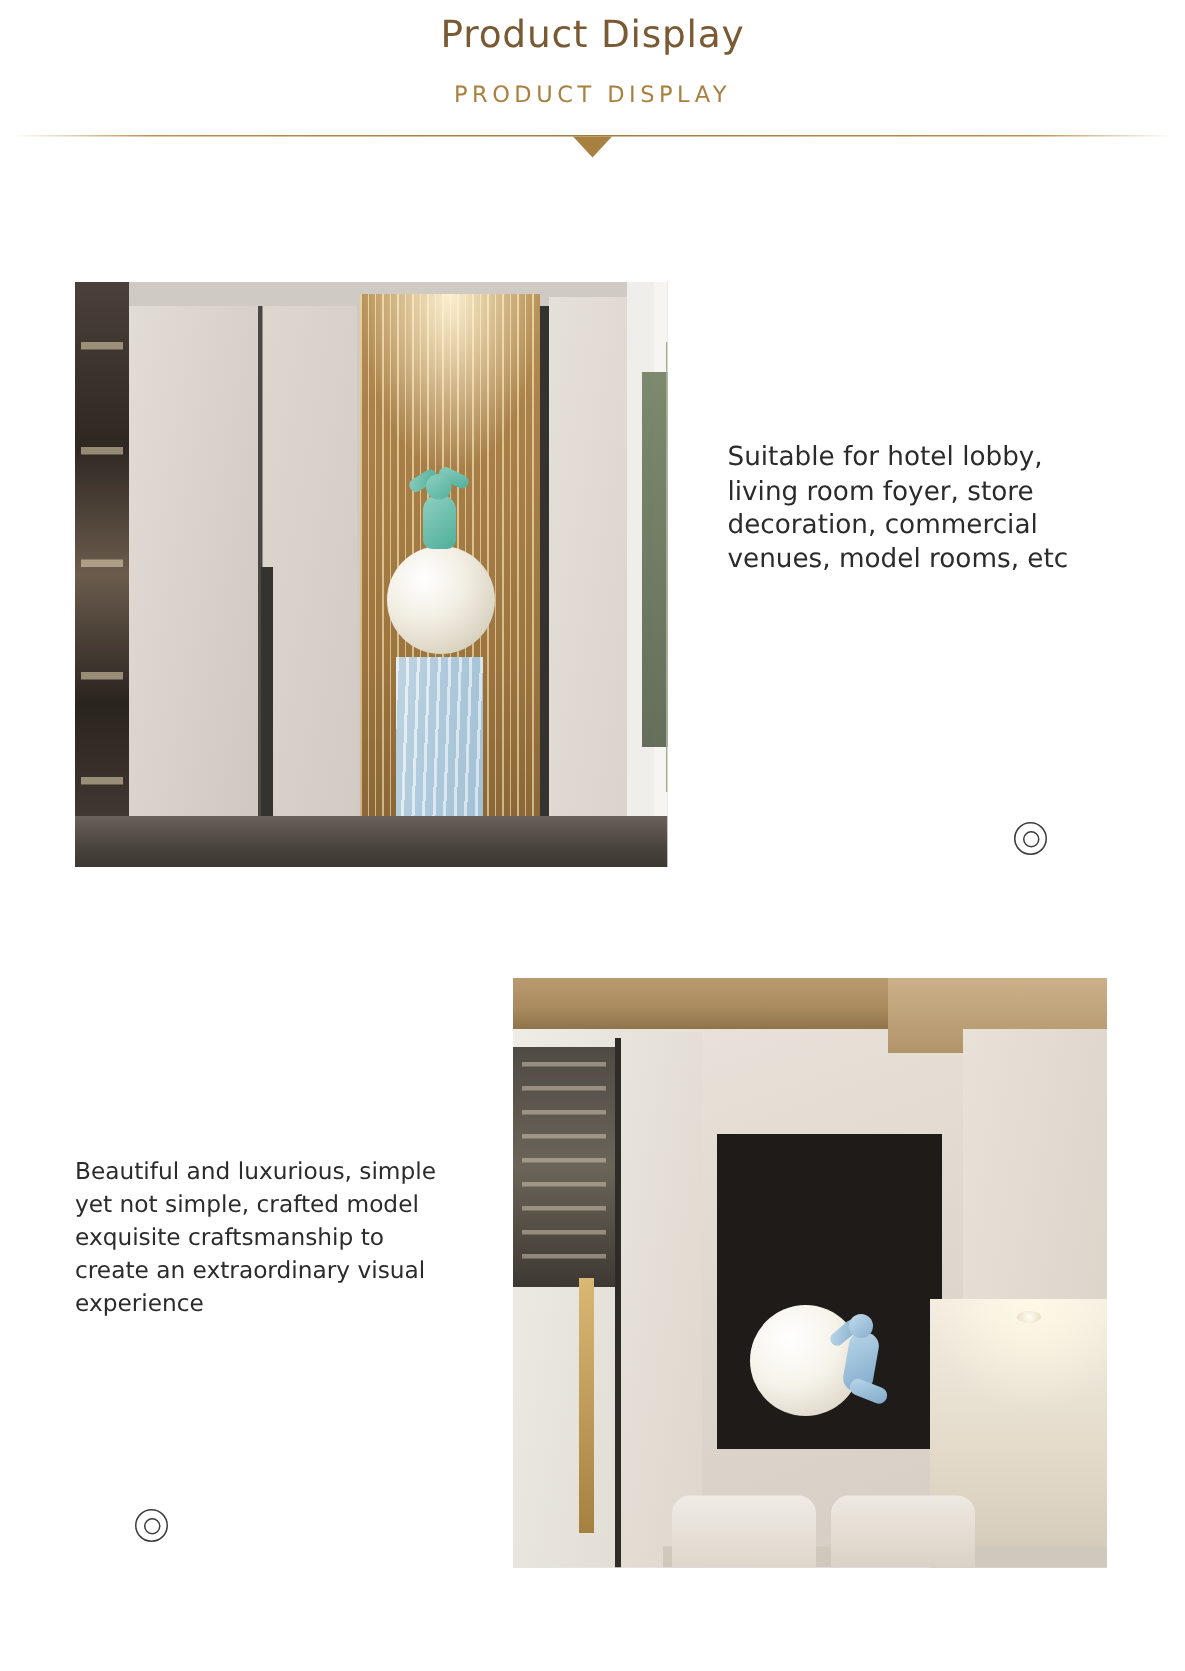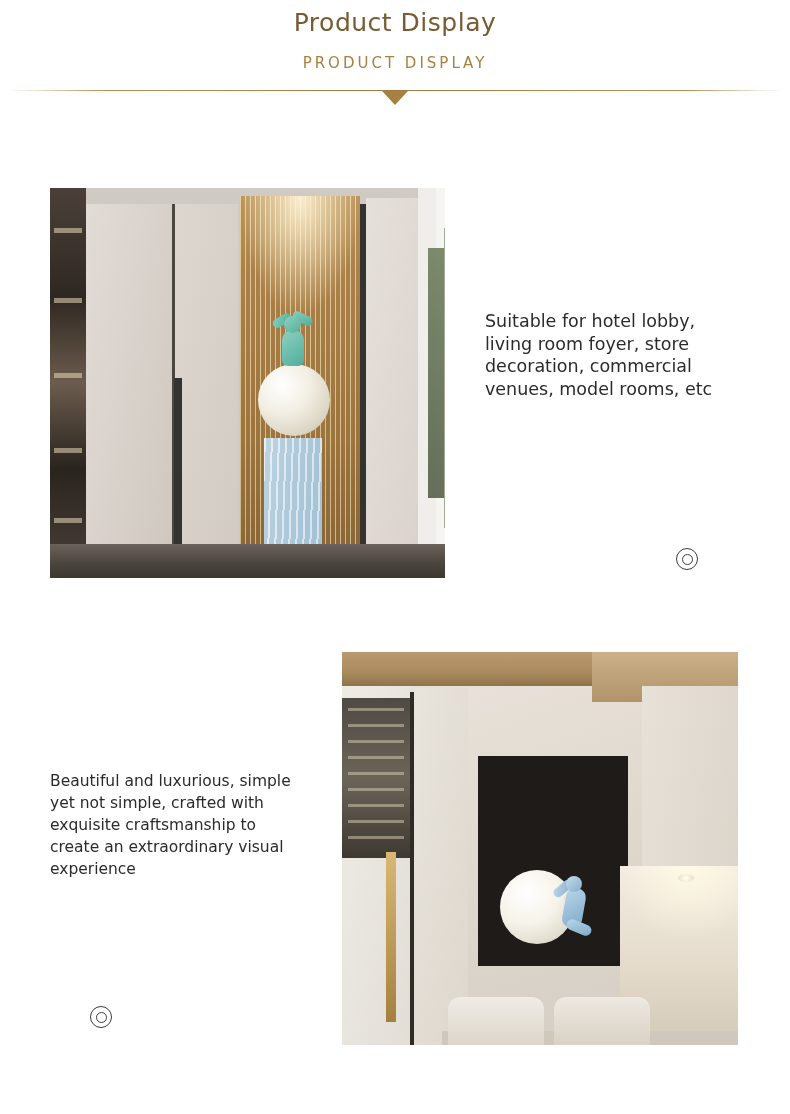--- a/index.html
+++ b/index.html
@@ -232,21 +232,21 @@
   <div class="s1-sphere"></div>
   <div class="s1-fig">
     <div class="armL"></div>
       <div class="armR"></div>
     <div class="torso"></div>
       <div class="head"></div>
   </div>
   <div class="s1-floor"></div>
 </div>
 
-<div class="caption" style="left:485px; top:310px; width:260px;">Suitable for hotel lobby, living room foyer, store decoration, commercial venues, model rooms, etc</div>
+<div class="caption" style="left:485px; top:294px; width:260px;">Suitable for hotel lobby, living room foyer, store decoration, commercial venues, model rooms, etc</div>
 
 <div class="badge" style="left:676px; top:548px;"></div>
 
 <div class="photo scene2">
   <div class="s2-wall"></div>
   <div class="s2-ceil"></div>
   <div class="s2-ceil2"></div>
   <div class="s2-leftcab"></div>
   <div class="s2-cabdark">
     <div class="slat" style="top:10px"></div>
@@ -273,15 +273,15 @@
     <div class="arm"></div>
     <div class="torso"></div>
     <div class="head"></div>
     <div class="leg"></div>
   </div>
   <div class="s2-sofa"></div>
   <div class="s2-cushion1"></div>
   <div class="s2-cushion2"></div>
 </div>
 
-<div class="caption small" style="left:50px; top:770px; width:245px;">Beautiful and luxurious, simple yet not simple, crafted with exquisite craftsmanship to create an extraordinary visual experience</div>
+<div class="caption small" style="left:50px; top:770px; width:245px;">Beautiful and luxurious, simple yet not simple, crafted model exquisite craftsmanship to create an extraordinary visual experience</div>
 
 <div class="badge" style="left:90px; top:1006px;"></div>
 
 </body></html>

